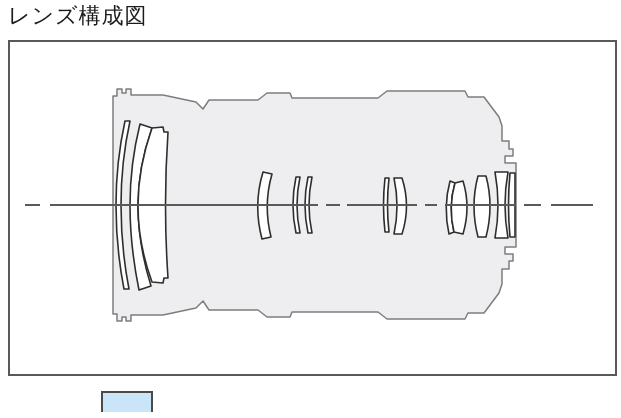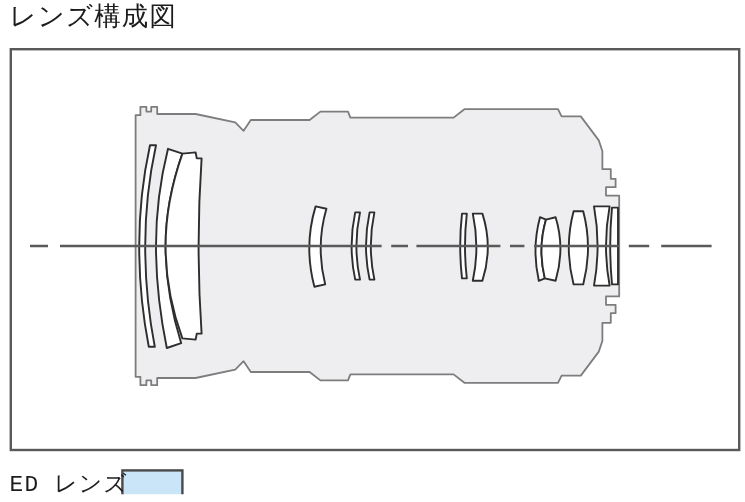--- a/index.html
+++ b/index.html
@@ -1,17 +1,17 @@
 <!DOCTYPE html>
 <html><head>
 <meta charset="utf-8">
 <style>
   html,body{margin:0;padding:0;background:#ffffff;}
   #stage{position:relative;width:621px;height:412px;background:#ffffff;overflow:hidden;
-         font-family:Liberation Mono, monospace;}
+         font-family:Liberation Serif, serif;}
   .page-title{position:absolute;left:8px;top:3px;font-size:22px;line-height:1.15;
               color:#1c1c1c;letter-spacing:1px;white-space:nowrap;}
   .legend-label{position:absolute;left:8px;top:390px;font-size:19px;color:#1c1c1c;
                 letter-spacing:1px;white-space:nowrap;}
   svg{position:absolute;left:0;top:0;}
   .frame{fill:none;stroke:#595959;stroke-width:2px;}
   .barrel{fill:#eeeef0;stroke:#7d7d7d;stroke-width:1.5px;stroke-linejoin:round;}
   .lens{fill:#ffffff;stroke:#2e2e2e;stroke-width:1.6px;stroke-linejoin:round;}
   .axis{fill:none;stroke:#5a5a5a;stroke-width:2px;}
   .swatch{stroke:#4a4a4a;stroke-width:2px;}
@@ -74,15 +74,14 @@
       M 326,205 H 340
       M 347,205 H 417
       M 425,205 H 437
       M 445,205 H 516
       M 524,205 H 541
       M 551,205 H 593"></path>
 
     <rect class="swatch" x="102" y="392" width="50" height="22" fill="#c9e5f7"></rect>
   </svg>
 
-  <div class="legend-label">ED レンズ</div>
 
 </div>
 
 </body></html>

